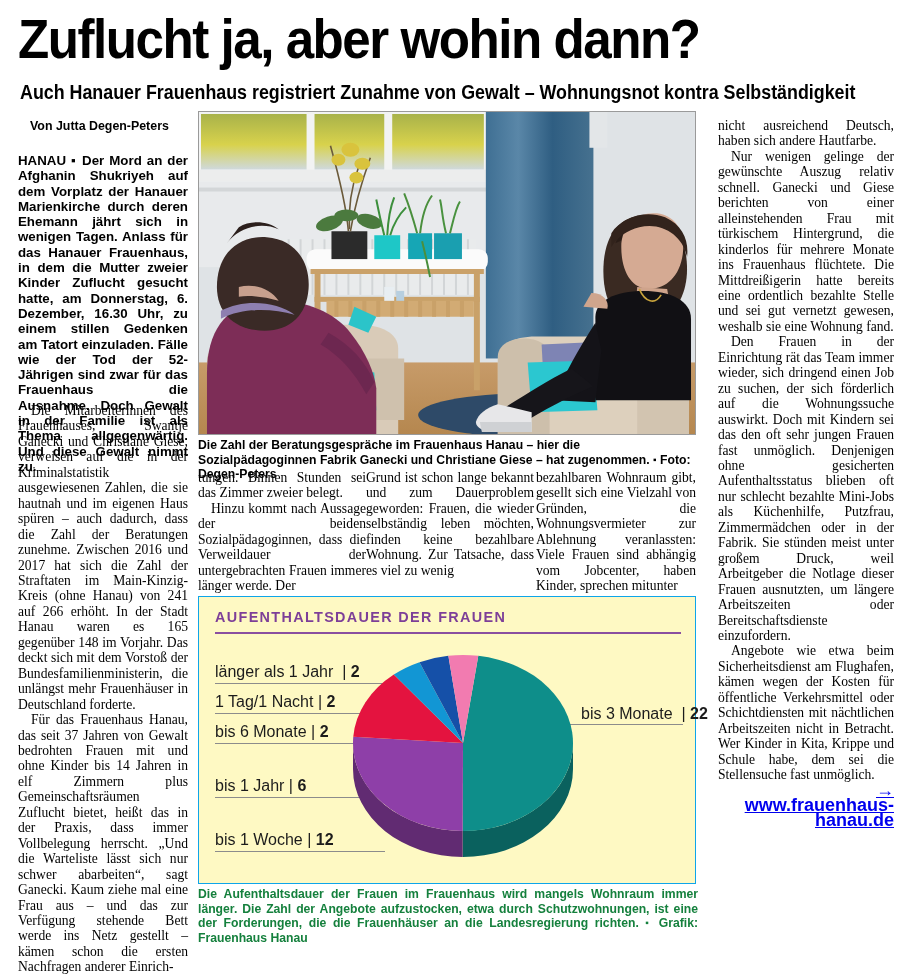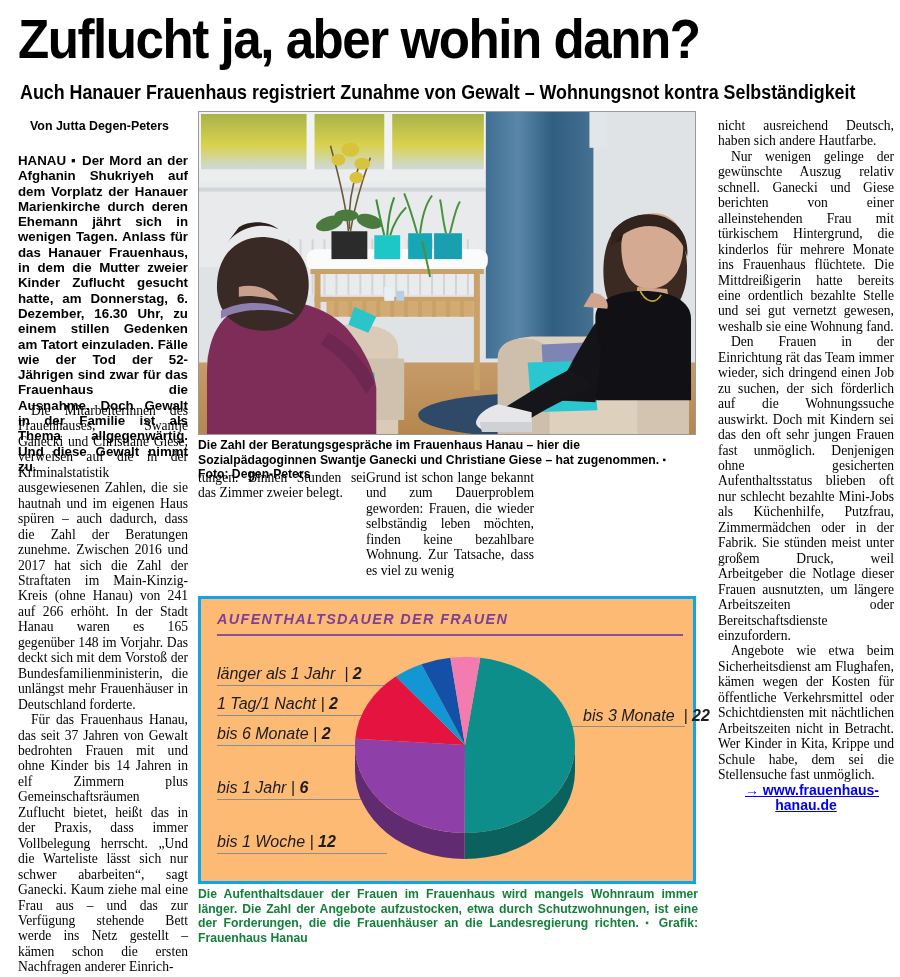--- a/index.html
+++ b/index.html
@@ -87,21 +87,21 @@
   .photocap{
     position:absolute;left:194px;top:438px;width:500px;
     font-family:"Liberation Sans", sans-serif;
     font-weight:700;font-size:12.2px;line-height:14.6px;color:#000;
   }
   .photocap .bullet{font-size:10px;vertical-align:1px;}
 
   
   .chartbox{
     position:absolute;left:194px;top:596px;width:498px;height:288px;
-    border:3px solid #0ea5e9;background:#fdba74;box-sizing:border-box;font-style:italic;
+    border:1px solid #0ea5e9;background:#fef9c3;box-sizing:border-box;
   }
   .chart-title{
     position:absolute;left:16px;top:12px;
     font-family:"Liberation Sans", sans-serif;
     font-weight:700;font-size:14.4px;letter-spacing:1.35px;
     color:#7d3f98;
   }
   .chart-rule{
     position:absolute;left:16px;top:35px;width:466px;height:2px;background:#8a4fa0;
   }
@@ -119,23 +119,23 @@
   .chartcap{
     position:absolute;left:194px;top:887px;width:500px;
     font-family:"Liberation Sans", sans-serif;
     font-weight:700;font-size:12.2px;line-height:14.6px;color:#15803d;
     text-align:justify;
   }
   .chartcap .bullet{font-size:10px;vertical-align:1px;}
 
   .weblink{
     font-family:"Liberation Sans", sans-serif;
-    font-weight:700;font-size:14px;line-height:15px;
+    font-weight:700;font-size:18px;line-height:15px;
     text-indent:12px;display:block;margin-top:1px;
-    text-align:center;
+    text-align:right;
   }
 </style>
 </head>
 <body>
 
 <div class="page">
 
   <div class="headline">Zuflucht ja, aber wohin dann?</div>
   <div class="subhead">Auch Hanauer Frauenhaus registriert Zunahme von Gewalt – Wohnungsnot kontra Selbständigkeit</div>
 
@@ -289,38 +289,42 @@
       <path d="M394 182 C406 182 412 190 410 198 L386 196 Z" fill="#cfa58d"></path>
 
       <path d="M442 178 C448 192 458 194 464 184" stroke="#c9a43c" stroke-width="1.6" fill="none"></path>
 
       <rect x="186" y="176" width="10" height="14" fill="#e8eef2"></rect>
       <rect x="198" y="180" width="8" height="10" fill="#b7cfe0"></rect>
     </svg>
   </div>
 
   <div class="photocap">
-    <span>Die Zahl der Beratungsgespräche im Frauenhaus Hanau – hier die Sozialpädagoginnen Swantje Ganecki und Christiane Giese – hat zugenommen.</span>
+    <span>Die Zahl der Beratungsgespräche im Frauenhaus Hanau – hier die Sozialpädagoginnen Fabrik Ganecki und Christiane Giese – hat zugenommen.</span>
     <span class="bullet">▪</span>
     <span>Foto: Degen-Peters</span>
   </div>
 
   <div class="col" id="col1-body">
     <p class="indent">Die Mitarbeiterinnen des Frauenhauses, Swantje Ganecki und Christiane Giese, verweisen auf die in der Kriminalstatistik ausgewiesenen Zahlen, die sie hautnah und im eigenen Haus spüren – auch dadurch, dass die Zahl der Beratungen zunehme. Zwischen 2016 und 2017 hat sich die Zahl der Straftaten im Main-Kinzig-Kreis (ohne Hanau) von 241 auf 266 erhöht. In der Stadt Hanau waren es 165 gegenüber 148 im Vorjahr. Das deckt sich mit dem Vorstoß der Bundesfamilienministerin, die unlängst mehr Frauenhäuser in Deutschland forderte.</p>
     <p class="indent">Für das Frauenhaus Hanau, das seit 37 Jahren von Gewalt bedrohten Frauen mit und ohne Kinder bis 14 Jahren in elf Zimmern plus Gemeinschaftsräumen Zuflucht bietet, heißt das in der Praxis, dass immer Vollbelegung herrscht. „Und die Warteliste lässt sich nur schwer abarbeiten“, sagt Ganecki. Kaum ziehe mal eine Frau aus – und das zur Verfügung stehende Bett werde ins Netz gestellt – kämen schon die ersten Nachfragen anderer Einrich-</p>
   </div>
 
   <div class="col" id="col2-body">
     <p>tungen. Binnen Stunden sei das Zimmer zweier belegt.</p>
+    <p class="indent">Hinzu kommt nach Aussage der beiden Sozialpädagoginnen, dass die Verweildauer der untergebrachten Frauen immer länger werde. Der</p>
   </div>
 
   <div class="col" id="col3-body">
     <p>Grund ist schon lange bekannt und zum Dauerproblem geworden: Frauen, die wieder selbständig leben möchten, finden keine bezahlbare Wohnung. Zur Tatsache, dass es viel zu wenig</p>
   </div>
 
+  <div class="col" id="col4-body">
+    <p>bezahlbaren Wohnraum gibt, gesellt sich eine Vielzahl von Gründen, die Wohnungsvermieter zur Ablehnung veranlassten: Viele Frauen sind abhängig vom Jobcenter, haben Kinder, sprechen mitunter</p>
+  </div>
 
   <div class="col" id="col5-body">
     <p>nicht ausreichend Deutsch, haben sich andere Hautfarbe.</p>
     <p class="indent">Nur wenigen gelinge der gewünschte Auszug relativ schnell. Ganecki und Giese berichten von einer alleinstehenden Frau mit türkischem Hintergrund, die kinderlos für mehrere Monate ins Frauenhaus flüchtete. Die Mittdreißigerin hatte bereits eine ordentlich bezahlte Stelle und sei gut vernetzt gewesen, weshalb sie eine Wohnung fand.</p>
     <p class="indent">Den Frauen in der Einrichtung rät das Team immer wieder, sich dringend einen Job zu suchen, der sich förderlich auf die Wohnungssuche auswirkt. Doch mit Kindern sei das den oft sehr jungen Frauen fast unmöglich. Denjenigen ohne gesicherten Aufenthaltsstatus blieben oft nur schlecht bezahlte Mini-Jobs als Küchenhilfe, Putzfrau, Zimmermädchen oder in der Fabrik. Sie stünden meist unter großem Druck, weil Arbeitgeber die Notlage dieser Frauen ausnutzten, um längere Arbeitszeiten oder Bereitschaftsdienste einzufordern.</p>
     <p class="indent">Angebote wie etwa beim Sicherheitsdienst am Flughafen, kämen wegen der Kosten für öffentliche Verkehrsmittel oder Schichtdiensten mit nächtlichen Arbeitszeiten nicht in Betracht. Wer Kinder in Kita, Krippe und Schule habe, dem sei die Stellensuche fast unmöglich.</p>
     <a class="weblink" href="#">→ www.frauenhaus-hanau.de</a>
   </div>
 
   <div class="chartbox">

